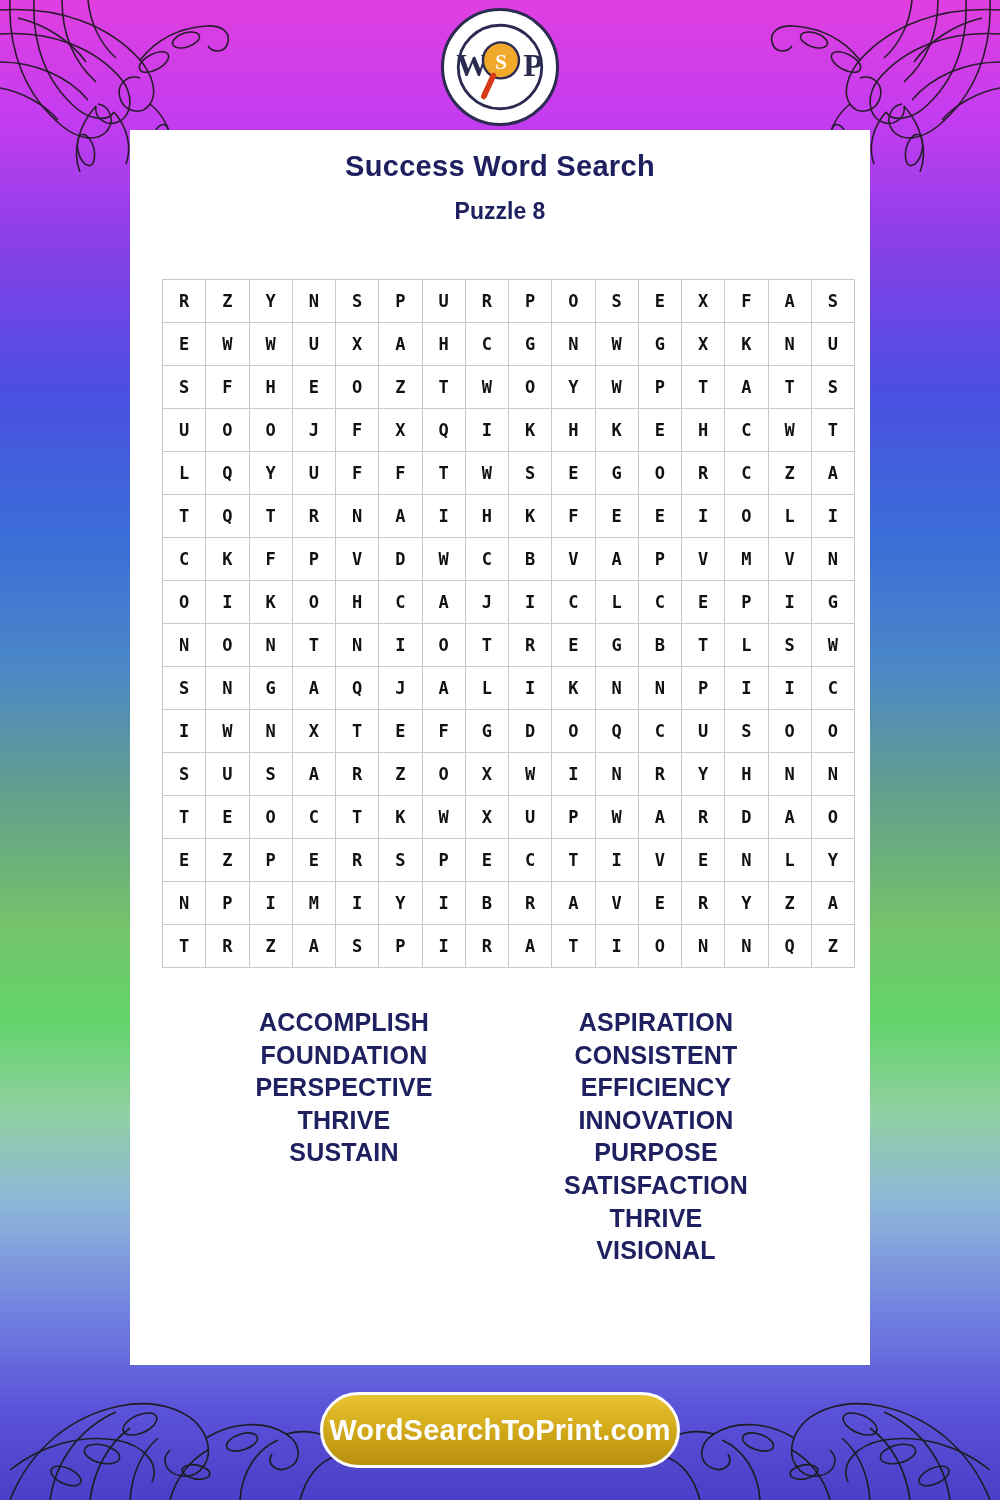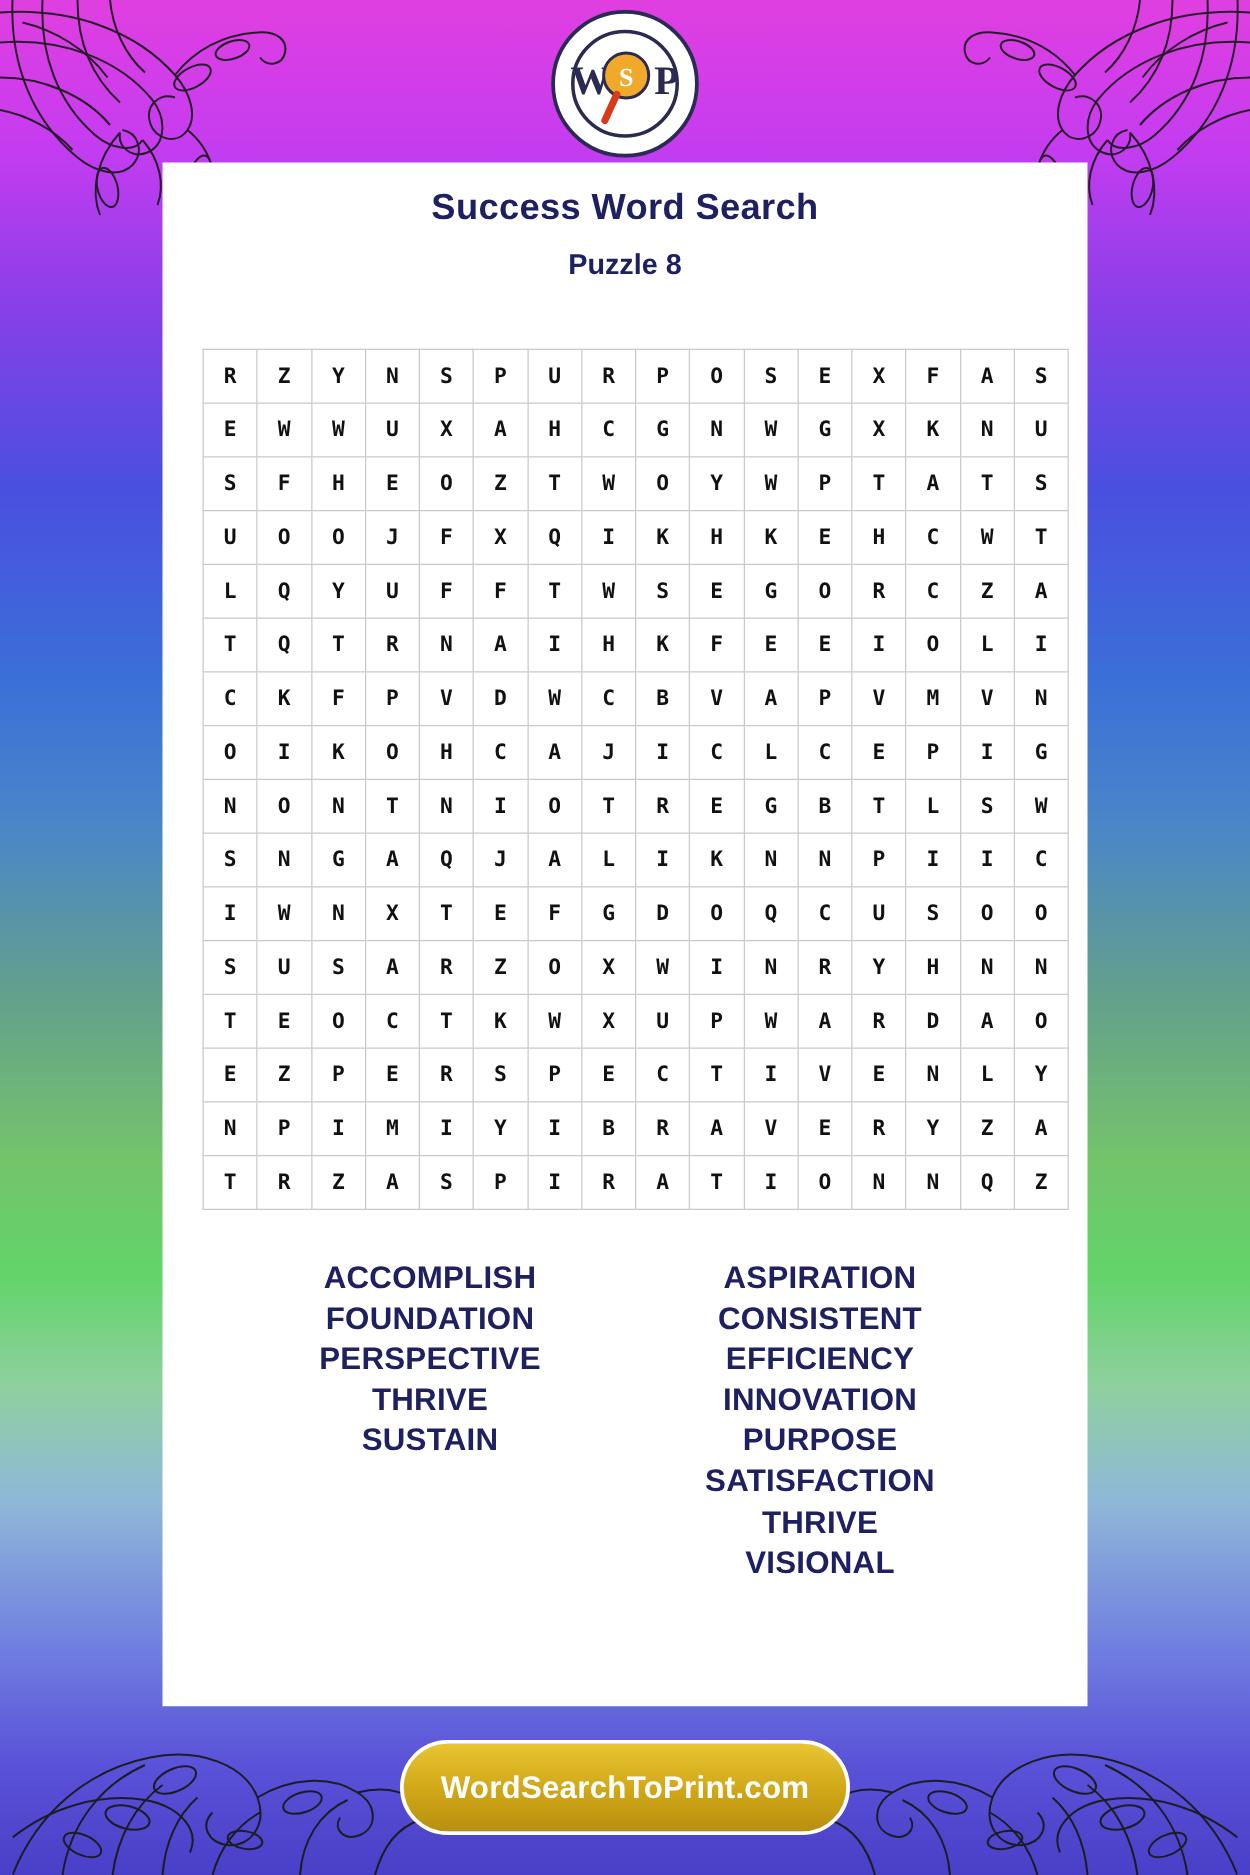--- a/index.html
+++ b/index.html
@@ -151,21 +151,21 @@
     background: linear-gradient(180deg, #e8c433 0%, #cfa617 55%, #b8900f 100%);
     border: 3px solid #ffffff;
     box-sizing: border-box;
     display: flex;
     align-items: center;
     justify-content: center;
     z-index: 6;
   }
   .footer-pill span {
     color: #ffffff;
-    font-size: 25px;
+    font-size: 29px;
     font-weight: bold;
     letter-spacing: 0.2px;
   }
 </style>
 </head>
 <body>
 
 <div class="page">
 
   <svg class="flourish fl-tl" viewBox="0 0 230 190">

